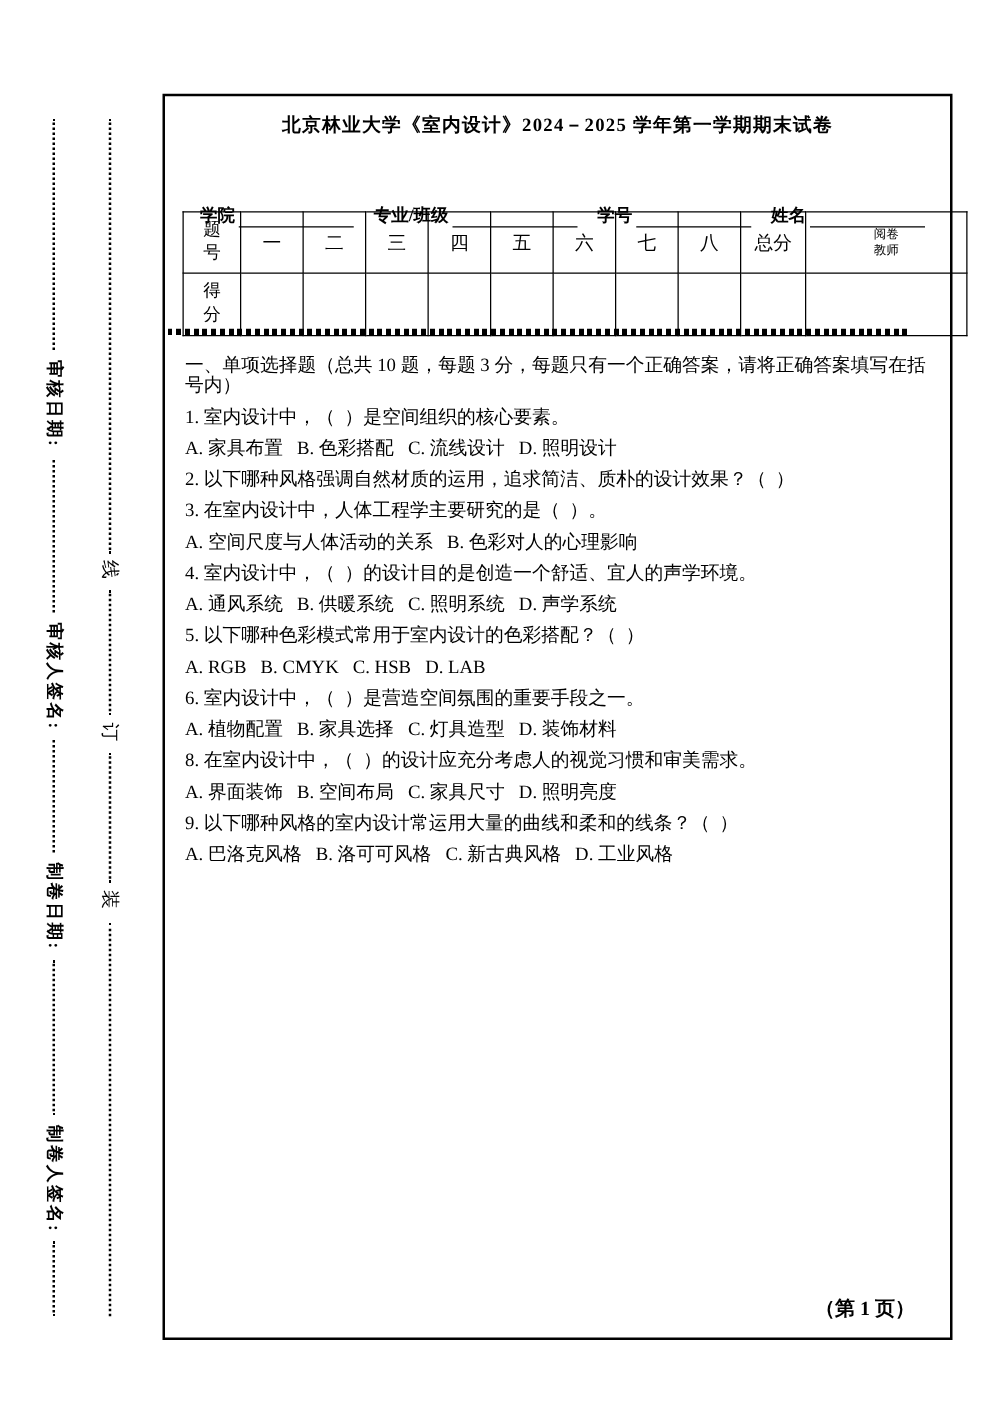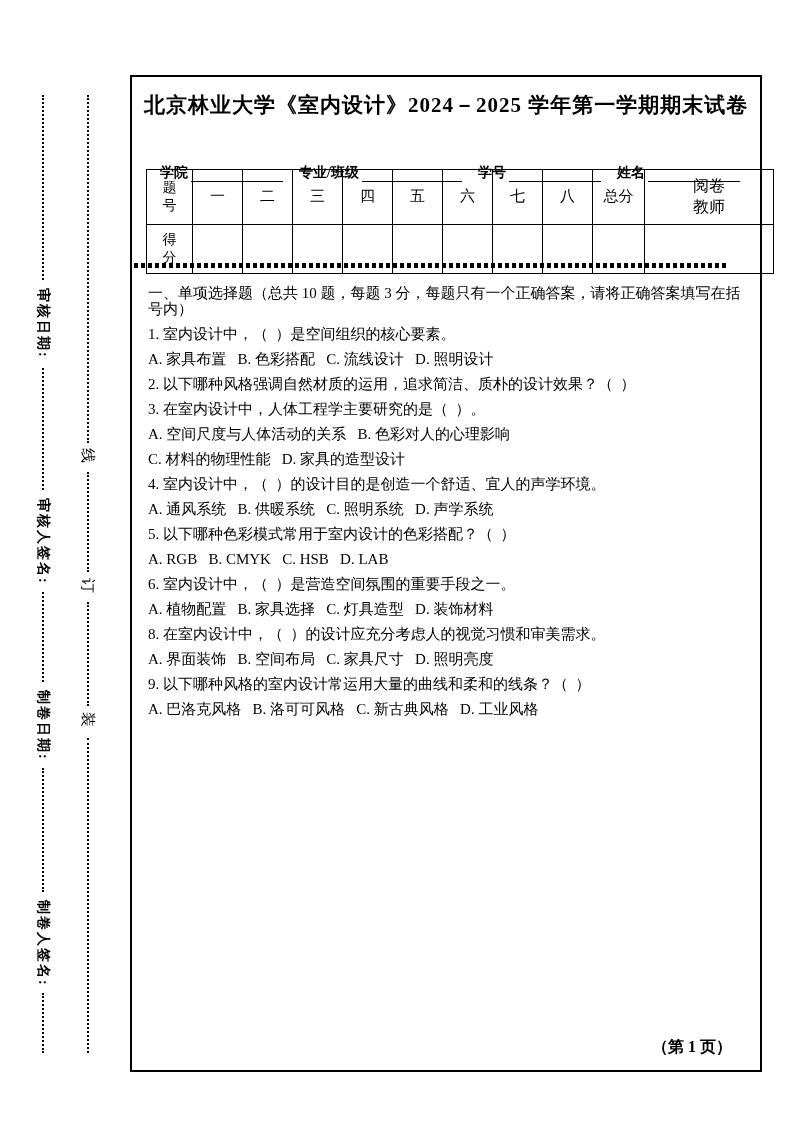--- a/index.html
+++ b/index.html
@@ -40,21 +40,21 @@
   .sheet {
     position: absolute;
     left: 130px; top: 75px;
     width: 632px; height: 997px;
     border: 2px solid #000;
   }
   .title {
     position: absolute;
     top: 14px; left: 0; right: 0;
     text-align: center;
-    font-size: 21px;
+    font-size: 15px;
     font-weight: bold;
     letter-spacing: 1px;
   }
   .info-row {
     position: absolute;
     top: 58px; left: 28px; right: 14px;
     display: flex;
     align-items: flex-end;
     font-size: 14px;
     font-weight: bold;
@@ -81,21 +81,21 @@
     border: 1.5px solid #000;
     text-align: center;
     vertical-align: middle;
     padding: 0;
   }
   .score-table tr.r1 td { height: 48px; }
   .score-table tr.r2 td { height: 38px; }
   .c-label  { width: 46px; font-size: 14px; }
   .c-num    { width: 50px; }
   .c-sum    { width: 52px; }
-  .c-grader { width: 129px; font-size: 16px; }
+  .c-grader { width: 129px; font-size: 10px; }
   .stack { margin: 6px auto; word-break: break-all; line-height: 1.3; }
   .w1 { width: 1.15em; }
   .w2 { width: 2.15em; }
 
   .cut-line {
     position: absolute;
     top: 186px; left: 2px;
     width: 592px; height: 5px;
     background: repeating-linear-gradient(90deg, #000 0 4px, transparent 4px 7px);
   }
@@ -211,21 +211,20 @@
       <div>
         <div class="q-line">1. 室内设计中，（  ）是空间组织的核心要素。</div>
         <div class="q-line">A. 家具布置   B. 色彩搭配   C. 流线设计   D. 照明设计</div>
       </div>
       <div>
         <div class="q-line">2. 以下哪种风格强调自然材质的运用，追求简洁、质朴的设计效果？（  ）</div>
       </div>
       <div>
         <div class="q-line">3. 在室内设计中，人体工程学主要研究的是（  ）。</div>
         <div class="q-line">A. 空间尺度与人体活动的关系   B. 色彩对人的心理影响</div>
-        <div class="q-line">C. 材料的物理性能   D. 家具的造型设计</div>
       </div>
       <div>
         <div class="q-line">4. 室内设计中，（  ）的设计目的是创造一个舒适、宜人的声学环境。</div>
         <div class="q-line">A. 通风系统   B. 供暖系统   C. 照明系统   D. 声学系统</div>
       </div>
       <div>
         <div class="q-line">5. 以下哪种色彩模式常用于室内设计的色彩搭配？（  ）</div>
         <div class="q-line">A. RGB   B. CMYK   C. HSB   D. LAB</div>
       </div>
       <div>

